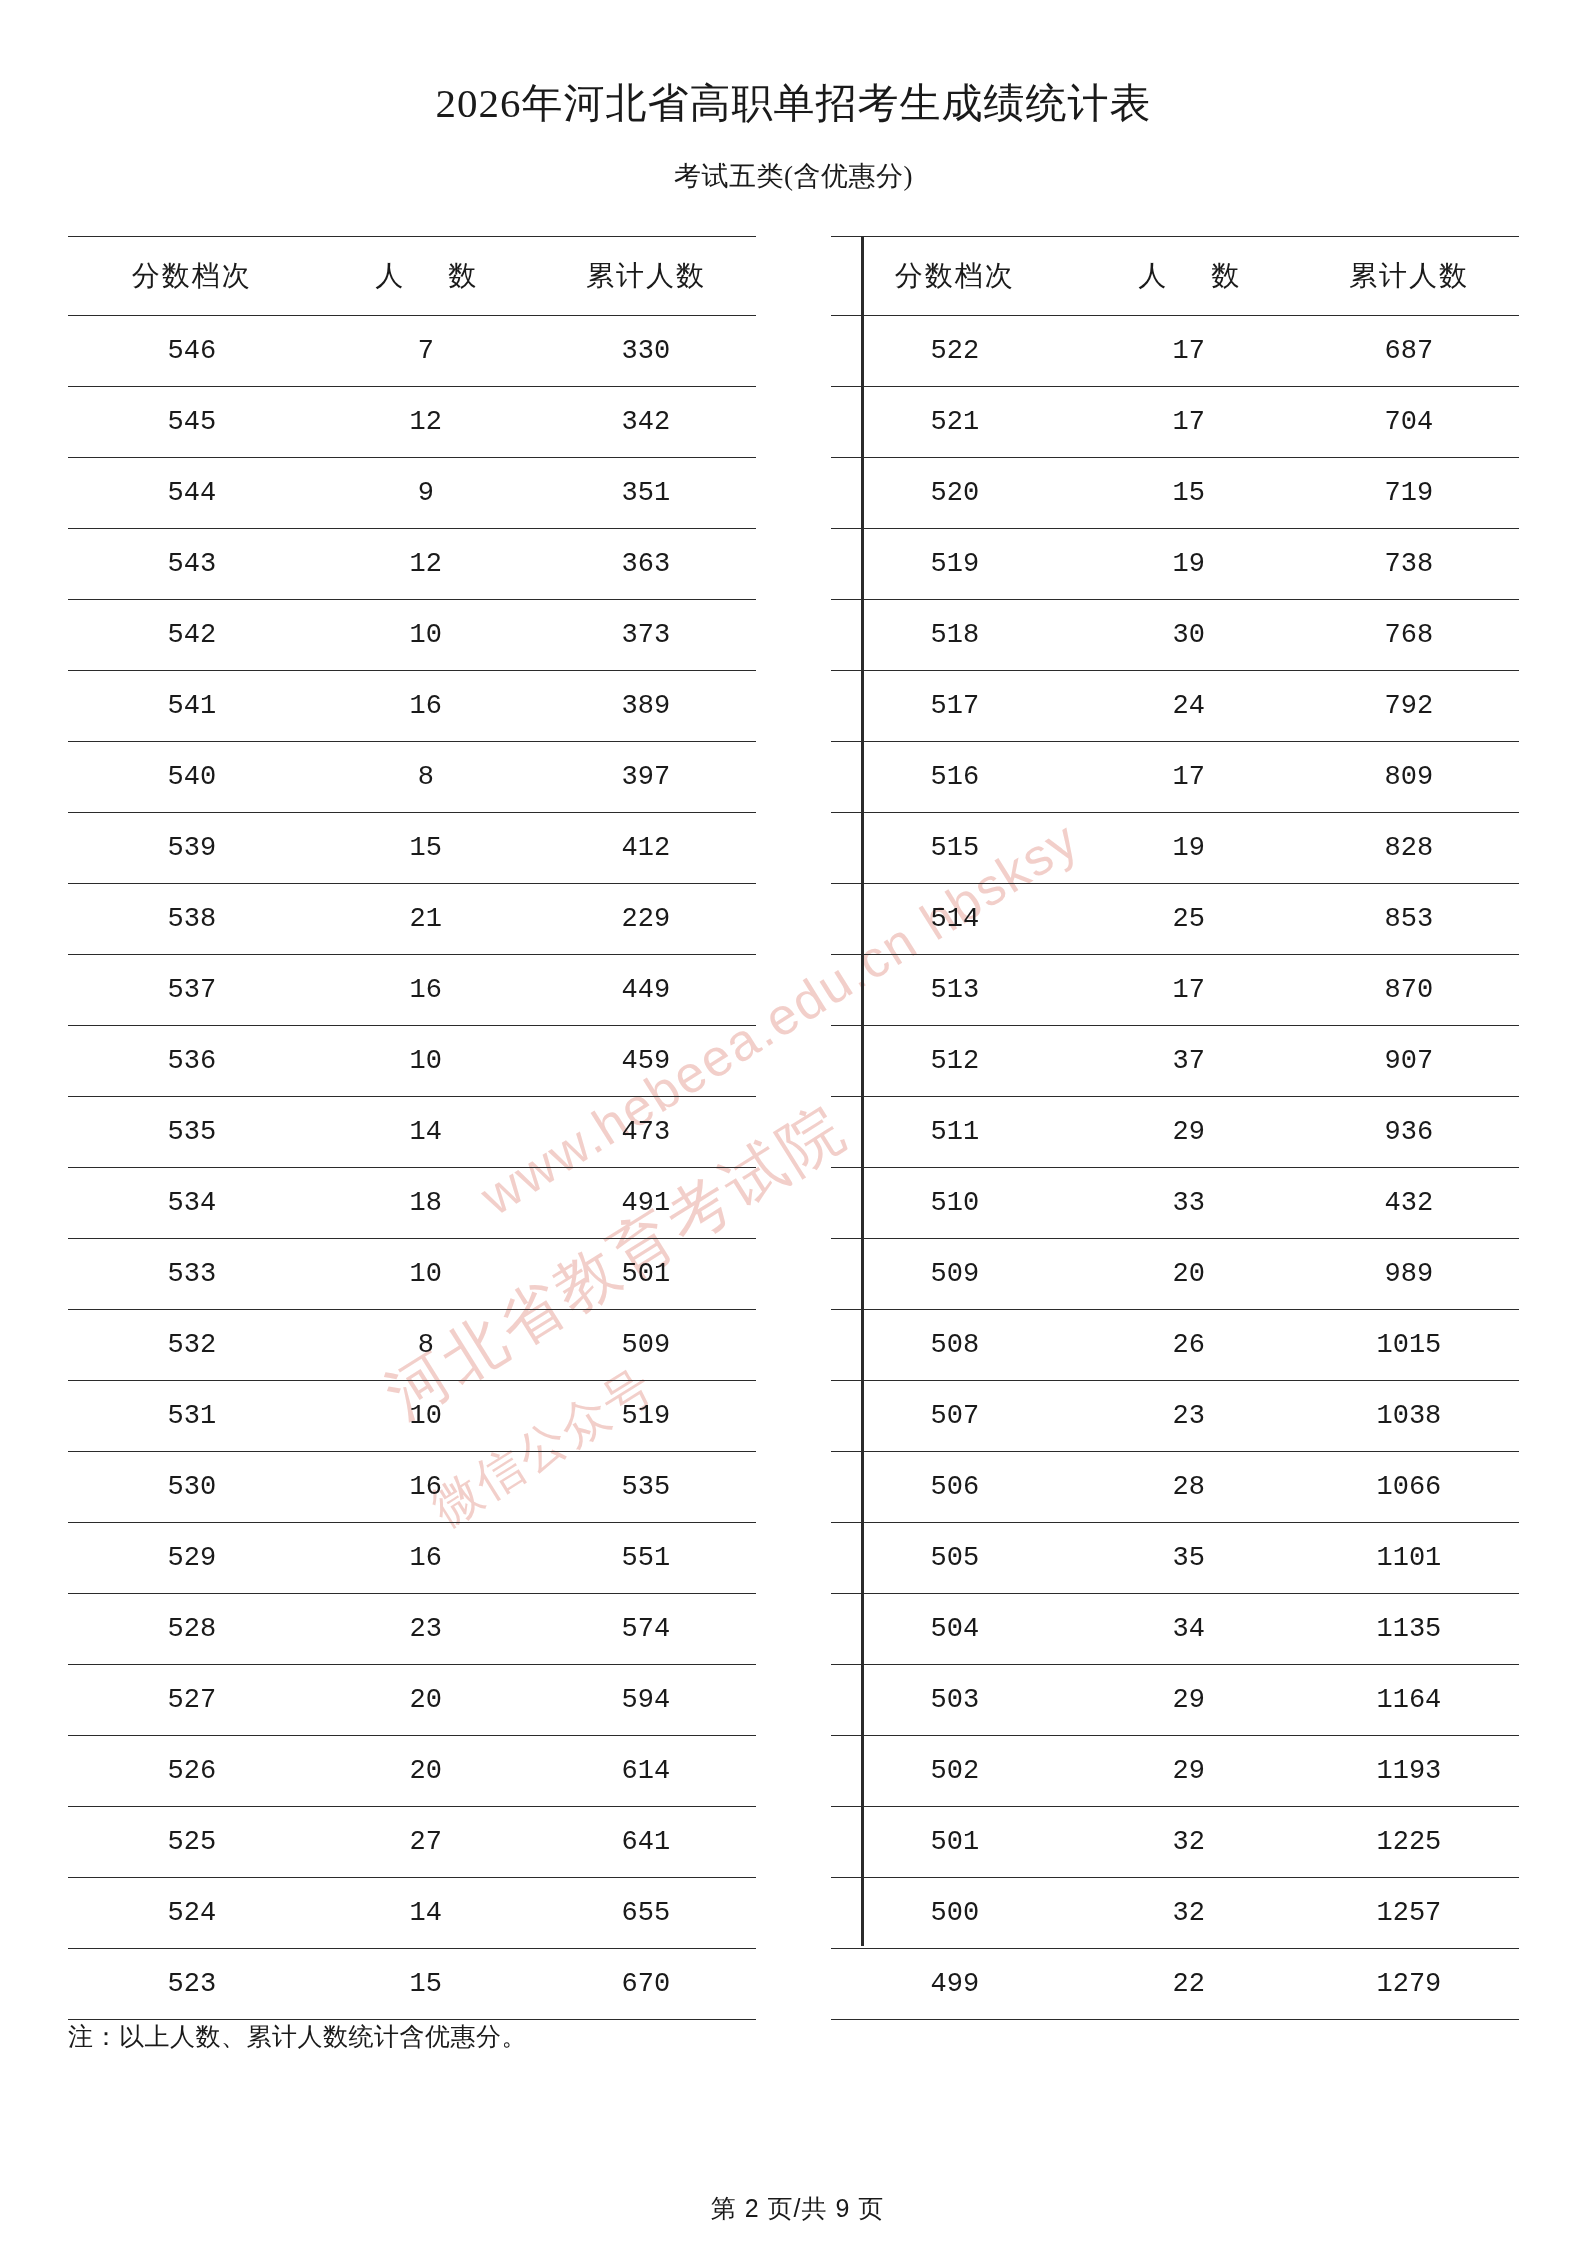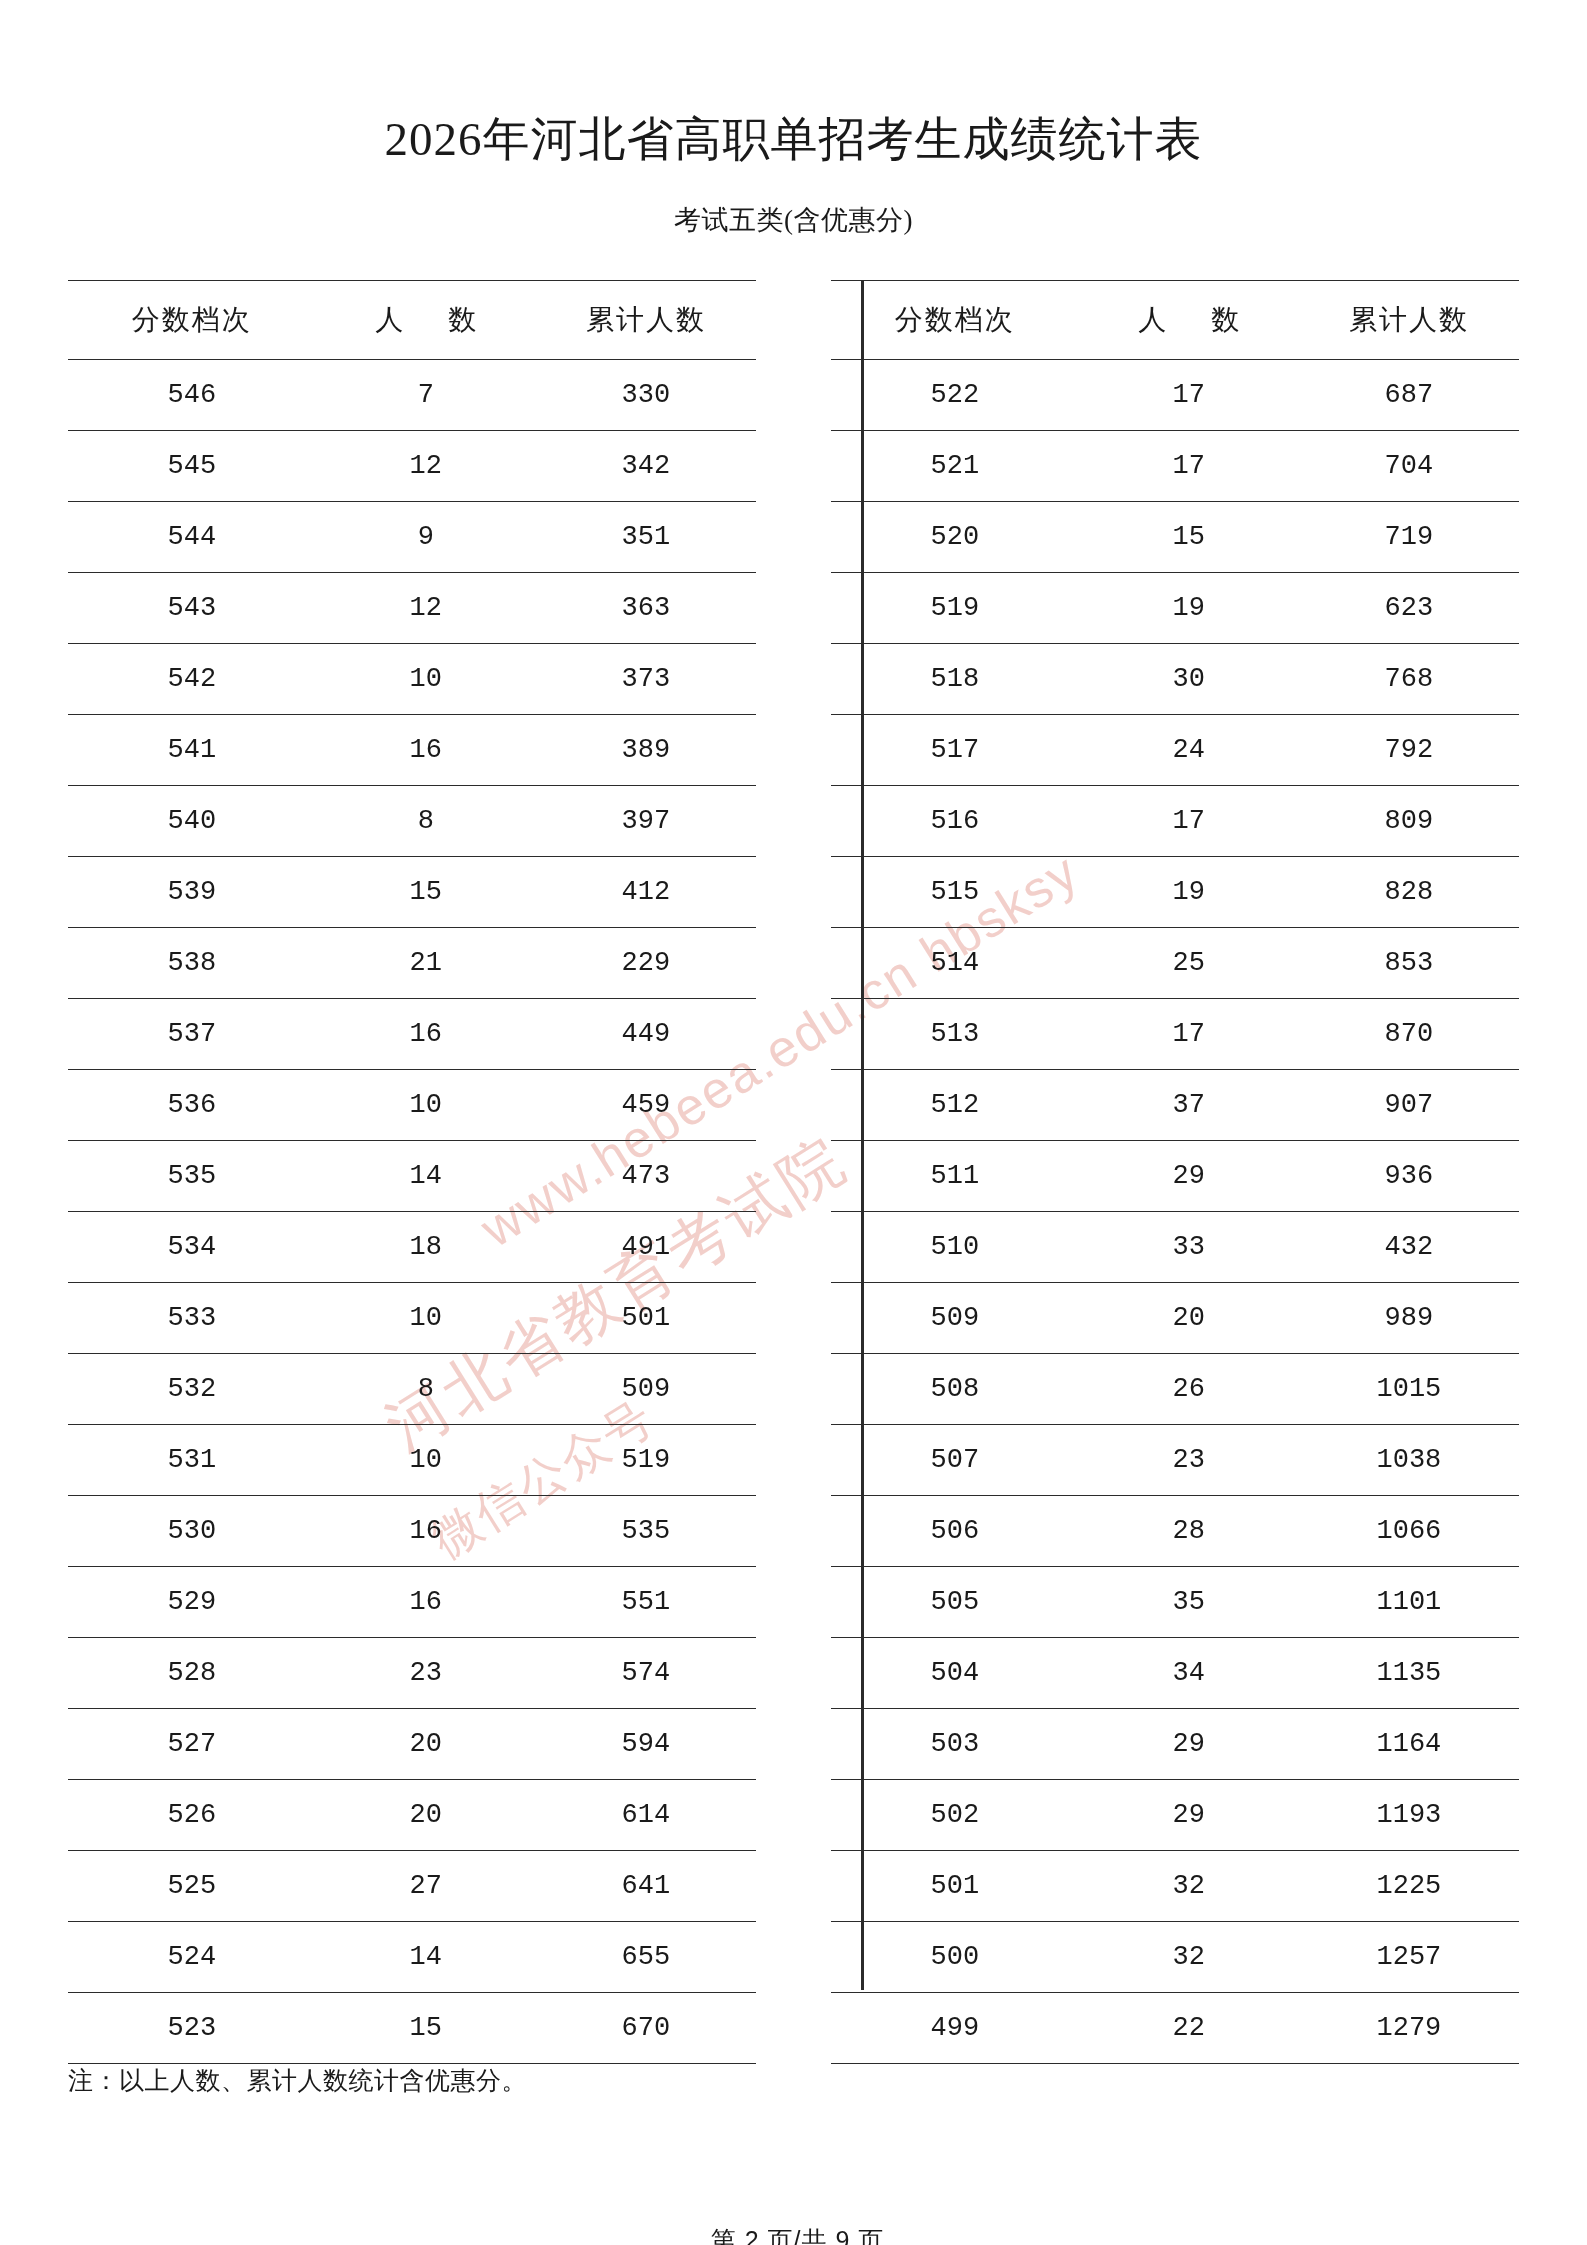--- a/index.html
+++ b/index.html
@@ -17,23 +17,23 @@
   }
   .page {
     position: relative;
     width: 1587px;
     height: 2245px;
     box-sizing: border-box;
     padding: 0 68px;
   }
   .doc-title {
     text-align: center;
-    font-size: 47px;
+    font-size: 41px;
     letter-spacing: 1px;
-    margin-top: 108px;
+    margin-top: 76px;
     font-weight: normal;
   }
   .doc-subtitle {
     text-align: center;
     font-size: 27px;
     margin-top: 8px;
     font-weight: normal;
     letter-spacing: 0.5px;
   }
   .tables-wrap {
@@ -321,21 +321,21 @@
             <td>704</td>
           </tr>
           <tr>
             <td>520</td>
             <td>15</td>
             <td>719</td>
           </tr>
           <tr>
             <td>519</td>
             <td>19</td>
-            <td>623</td>
+            <td>738</td>
           </tr>
           <tr>
             <td>518</td>
             <td>30</td>
             <td>768</td>
           </tr>
           <tr>
             <td>517</td>
             <td>24</td>
             <td>792</td>

